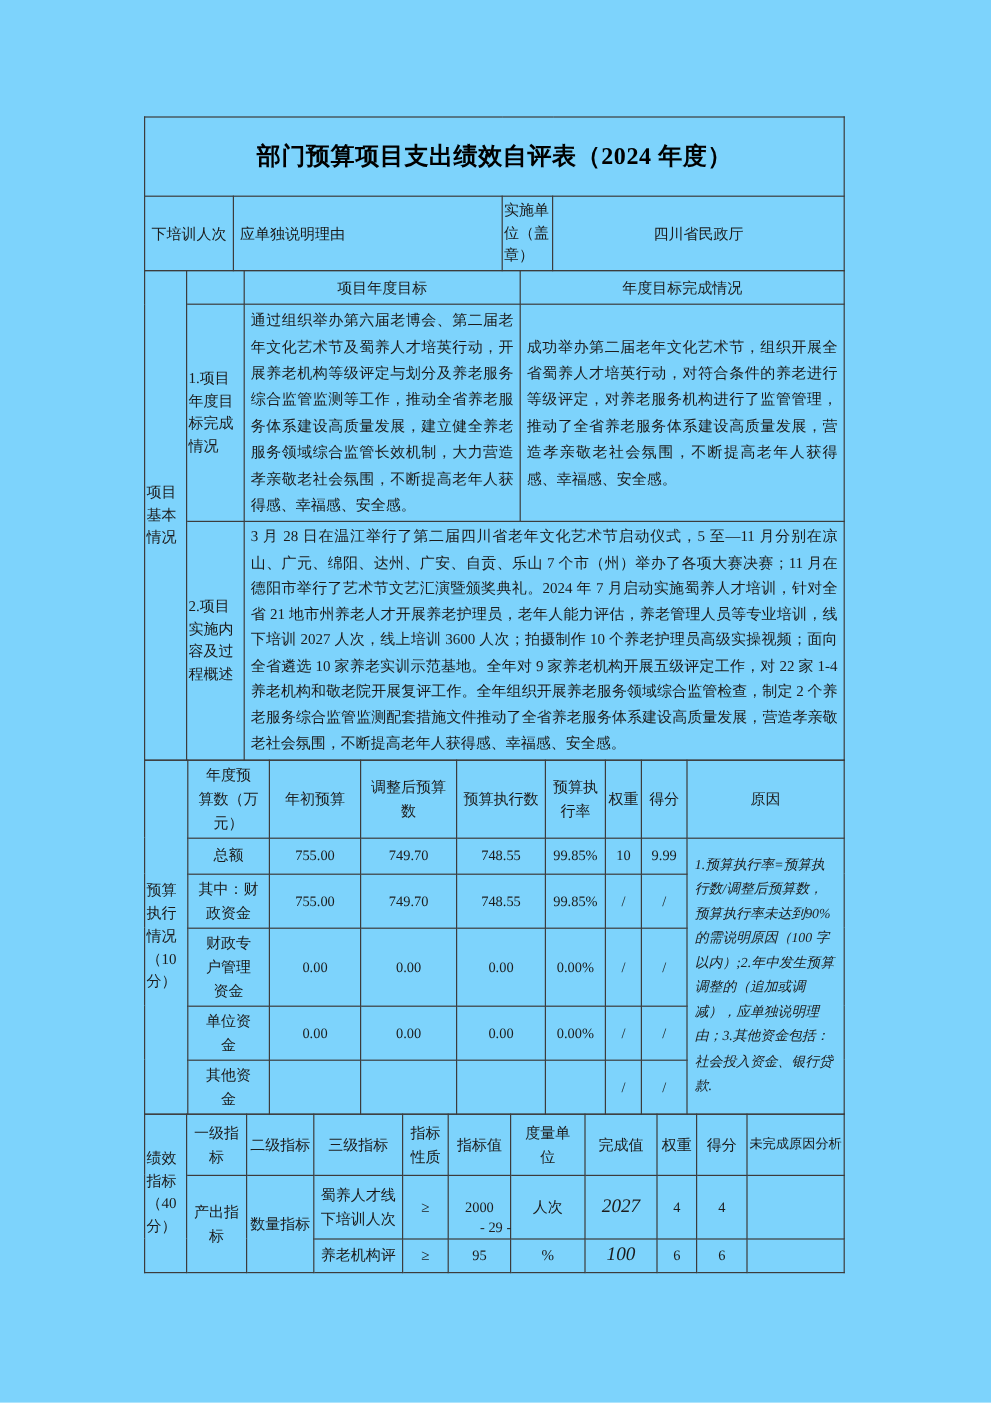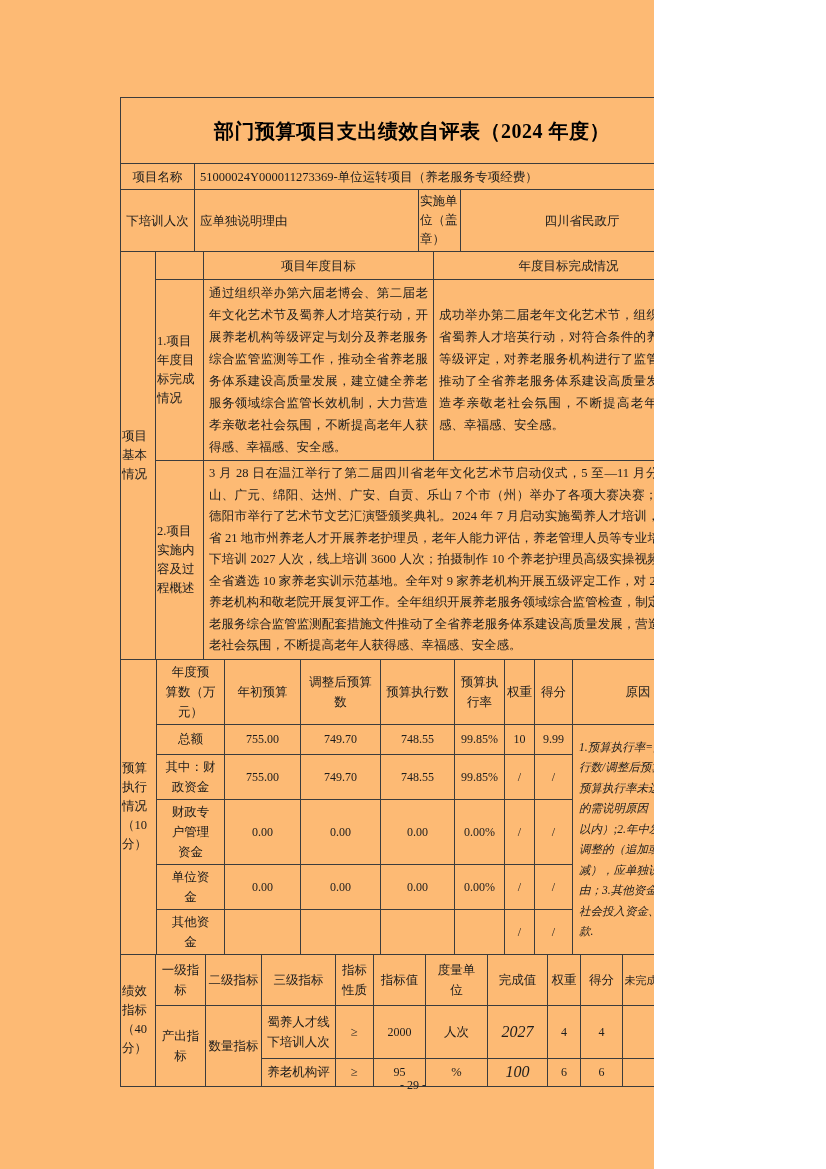--- a/index.html
+++ b/index.html
@@ -1,55 +1,51 @@
 <!DOCTYPE html>
 <html><head>
 <meta charset="utf-8">
 <style>
   html,body{margin:0;padding:0;background:#ffffff;}
-  .page{position:relative;width:654px;height:1169px;background:#fdba74;overflow:hidden;
+  .page{position:relative;width:826px;height:1169px;background:#7dd3fc;overflow:hidden;
         font-family:"Liberation Serif","DejaVu Serif",serif;color:#1c1c1c;}
   .doc{position:absolute;left:120px;top:97px;width:583px;}
   table{border-collapse:collapse;table-layout:fixed;width:583px;}
   table + table{margin-top:-1px;}
   td{border:1px solid #3c3c3c;padding:2px 5px;font-size:12.5px;line-height:20px;
      vertical-align:middle;white-space:pre-line;word-break:break-all;overflow:hidden;}
   .c{text-align:center;}
   .j{text-align:justify;line-height:22px;}
   .para2{line-height:21.5px;}
   .title-cell{font-size:20px;font-weight:bold;text-align:center;letter-spacing:0.5px;color:#000;}
   .vlabel{line-height:19px;padding:2px 1px;}
   .num{font-size:12px;}
   .tight{padding:2px 1px;}
   .reason{font-style:italic;font-size:11.5px;line-height:20.5px;padding:2px 6px;text-align:left;margin-left:22px;}
   .actual{font-style:italic;font-weight:normal;font-size:16px;}
   .small-head{font-size:11px;margin-top:16px;}
-  .footer{position:absolute;left:0;top:1078px;width:826px;text-align:center;
+  .footer{position:absolute;left:0;top:1016px;width:826px;text-align:center;
           font-size:12px;color:#222;font-family:"Liberation Serif","DejaVu Serif",serif;}
 </style>
 </head>
 <body>
 
 <div class="page">
   <div class="doc">
 
     <table>
       <colgroup>
           <col style="width:74px">
           <col style="width:224px">
           <col style="width:42px">
           <col style="width:243px">
         </colgroup>
       <tbody>
           <tr style="height:66px">
         <td colspan="4" class="title-cell">部门预算项目支出绩效自评表（2024 年度）</td>
-      </tr>
-      <tr style="height:26px">
-        <td class="c">项目名称</td>
-        <td colspan="3">51000024Y000011273369-单位运转项目（养老服务专项经费）</td>
       </tr>
       <tr style="height:61px">
         <td class="c">下培训人次</td>
         <td>应单独说明理由</td>
         <td class="vlabel">实施单
 位（盖
 章）</td>
         <td class="c">四川省民政厅</td>
       </tr>
     </tbody>

